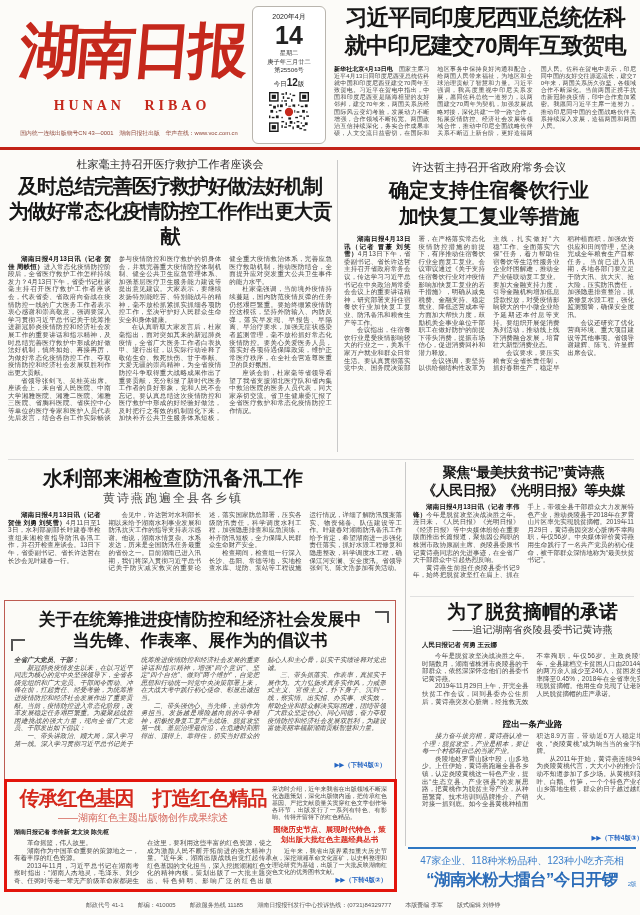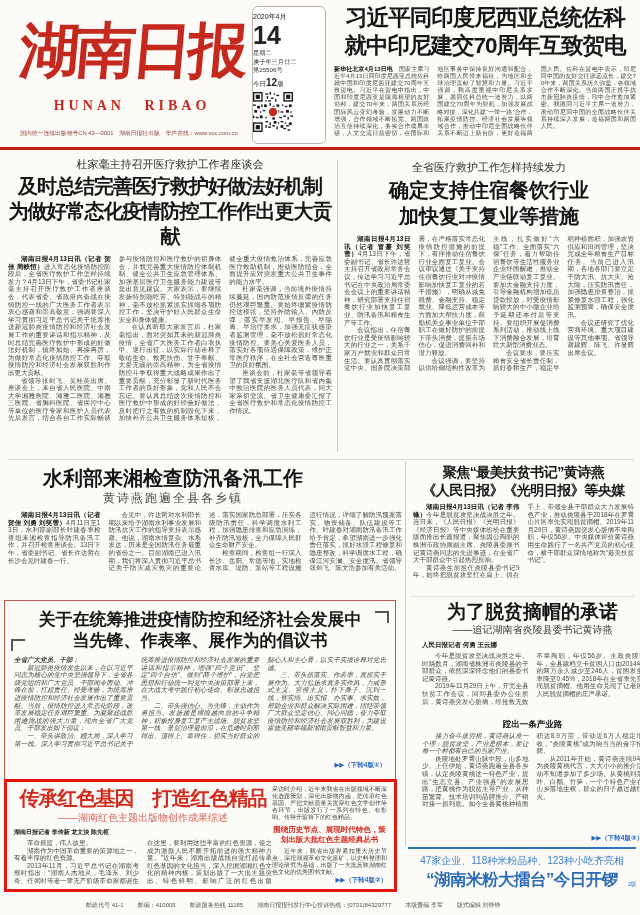--- a/index.html
+++ b/index.html
@@ -14,21 +14,21 @@
 .cols4{column-count:4;column-gap:8px}
 b.dl{color:#111}
 h1,h2{font-weight:900;color:#161616}
 .kicker{font-size:11px;line-height:14px;margin-bottom:3px;text-align:center;color:#2e2e2e}
 .jump{color:#2465c2;font-weight:bold;font-size:6.5px;text-align:right}
 .byline{font-size:6.5px;font-weight:bold;color:#222;line-height:10px}
 
 .logo{left:10px;top:4px;width:244px;font-family:"DejaVu Serif","Liberation Serif",serif;font-weight:bold;font-size:60px;line-height:92px;color:#c5281c;text-align:center;letter-spacing:-4px;transform:skewX(-5deg)}
 .logo-latin{left:14px;top:98px;width:236px;text-align:center;color:#c5281c;font-family:"Liberation Serif",serif;font-weight:bold;font-size:14px;letter-spacing:4px;word-spacing:12px}
 .pub-info{left:2px;top:129px;width:254px;text-align:center;font-size:5.8px;color:#8d4437}
-.datebox{left:252px;top:6px;width:74px;height:138px;border:1px solid #b9b5ae;border-radius:6px;padding-top:5px;color:#222;background:#fff}
+.datebox{left:252px;top:6px;width:74px;height:138px;border:1px solid #b9b5ae;border-radius:6px;text-align:center;padding-top:5px;color:#222;background:#fff}
 .db-ym{font-size:7px}
 .db-day{font-size:25px;font-weight:bold;line-height:27px}
 .db-week,.db-lunar,.db-issue{font-size:6.2px;line-height:8.5px;color:#333}
 .db-pages{font-size:6.5px;margin-top:2px}
 .db-pages b{font-size:10px}
 .qr{margin-top:3px}
 .lead{left:334px;top:4px;width:302px}
 .lead h1{font-size:22.5px;line-height:28px;text-align:center;letter-spacing:-1px}
 .lead .body{margin-top:6px;height:72px;font-size:6px;line-height:7.1px}
 .red-rule{left:0;top:147px;width:640px;height:3px;background:#c22318}
@@ -200,21 +200,21 @@
       <p>省领导张剑飞、吴桂英出席。座谈会上，来自省人民医院、中南大学湘雅医院、湘雅二医院、湘雅三医院、省胸科医院、省疾控中心等单位的医疗专家和医护人员代表先后发言，结合各自工作实际畅谈参与疫情防控和医疗救护的切身体会，并就完善重大疫情防控体制机制、健全公共卫生应急管理体系、加强基层医疗卫生服务能力建设等提出意见建议。大家表示，要继续发扬特别能吃苦、特别能战斗的精神，毫不放松抓紧抓实抓细各项防控工作，坚决守护好人民群众生命安全和身体健康。</p>
       <p>在认真听取大家发言后，杜家毫指出，面对突如其来的新冠肺炎疫情，全省广大医务工作者白衣执甲、逆行出征，以实际行动诠释了敬佑生命、救死扶伤、甘于奉献、大爱无疆的崇高精神，为全省疫情防控斗争取得重大战略成果作出了重要贡献，充分彰显了新时代医务工作者的良好形象，党和人民不会忘记。要认真总结这次疫情防控和医疗救护中形成的好经验好做法，及时把行之有效的机制固化下来，加快补齐公共卫生服务体系短板，健全重大疫情救治体系，完善应急医疗救助机制，推动医防结合，全面提升应对突发重大公共卫生事件的能力水平。</p>
       <p>杜家毫强调，当前境外疫情持续蔓延，国内防范疫情反弹的任务仍然艰巨繁重。要始终绷紧疫情防控这根弦，坚持外防输入、内防反弹，落实早发现、早报告、早隔离、早治疗要求，加强无症状感染者监测管理，毫不放松抓好常态化疫情防控。要关心关爱医务人员，落实好各项待遇保障政策，维护正常医疗秩序，在全社会营造尊医重卫的良好氛围。</p>
       <p>座谈会前，杜家毫等省领导看望了我省支援湖北医疗队和省内集中救治医院的医务人员代表，同大家亲切交流。省卫生健康委汇报了全省医疗救护和常态化疫情防控工作情况。</p>
     </div>
   </section>
 
   <div class="abs vd1"></div>
 
   <section class="abs art-b">
-    <div class="kicker">全省医疗救护工作怎样持续发力</div>
+    <div class="kicker">许达哲主持召开省政府常务会议</div>
     <h2>
       <span style="display:block">确定支持住宿餐饮行业</span>
       <span style="display:block">加快复工复业等措施</span>
     </h2>
     <div class="body cols4">
       <p><b class="dl">湖南日报4月13日讯（记者 冒蕞 刘笑雪）</b><span>4月13日下午，省委副书记、省长许达哲主持召开省政府常务会议，传达学习习近平总书记在中央政治局常委会会议上的重要讲话精神，研究部署支持住宿餐饮行业加快复工复业、防汛备汛和粮食生产等工作。</span></p>
       <p>会议指出，住宿餐饮行业是受疫情影响较大的行业之一，关系千家万户就业和群众日常生活。要认真贯彻落实党中央、国务院决策部署，在严格落实常态化疫情防控措施的前提下，有序推动住宿餐饮行业全面复工复业。会议审议通过《关于支持住宿餐饮行业对冲疫情影响加快复工复业的若干措施》，明确从减免税费、金融支持、稳定就业、降低运营成本等方面加大帮扶力度，鼓励机关企事业单位干部职工在做好防护的前提下带头消费，提振市场信心，促进消费回补和潜力释放。</p>
       <p>会议强调，要坚持以供给侧结构性改革为主线，扎实做好“六稳”工作、全面落实“六保”任务，着力帮助住宿餐饮等生活性服务业企业纾困解难，推动全产业链联动复工复业。要加大金融支持力度，引导金融机构增加低息贷款投放，对受疫情影响较大的中小微企业给予延期还本付息等支持。要组织开展促消费系列活动，推动线上线下消费融合发展，培育壮大新型消费业态。</p>
       <p>会议要求，要压实粮食安全省长责任制，抓好春耕生产，稳定早稻种植面积，加强农资供应和田间管理，坚决完成全年粮食生产目标任务。当前已进入汛期，各地各部门要立足于防大汛、抗大灾、抢大险，压实防汛责任，加强隐患排查整治，抓紧修复水毁工程，强化监测预警，确保安全度汛。</p>
       <p>会议还研究了优化营商环境、重大项目建设等其他事项。省领导谢建辉、陈飞、许显辉出席会议。</p>

